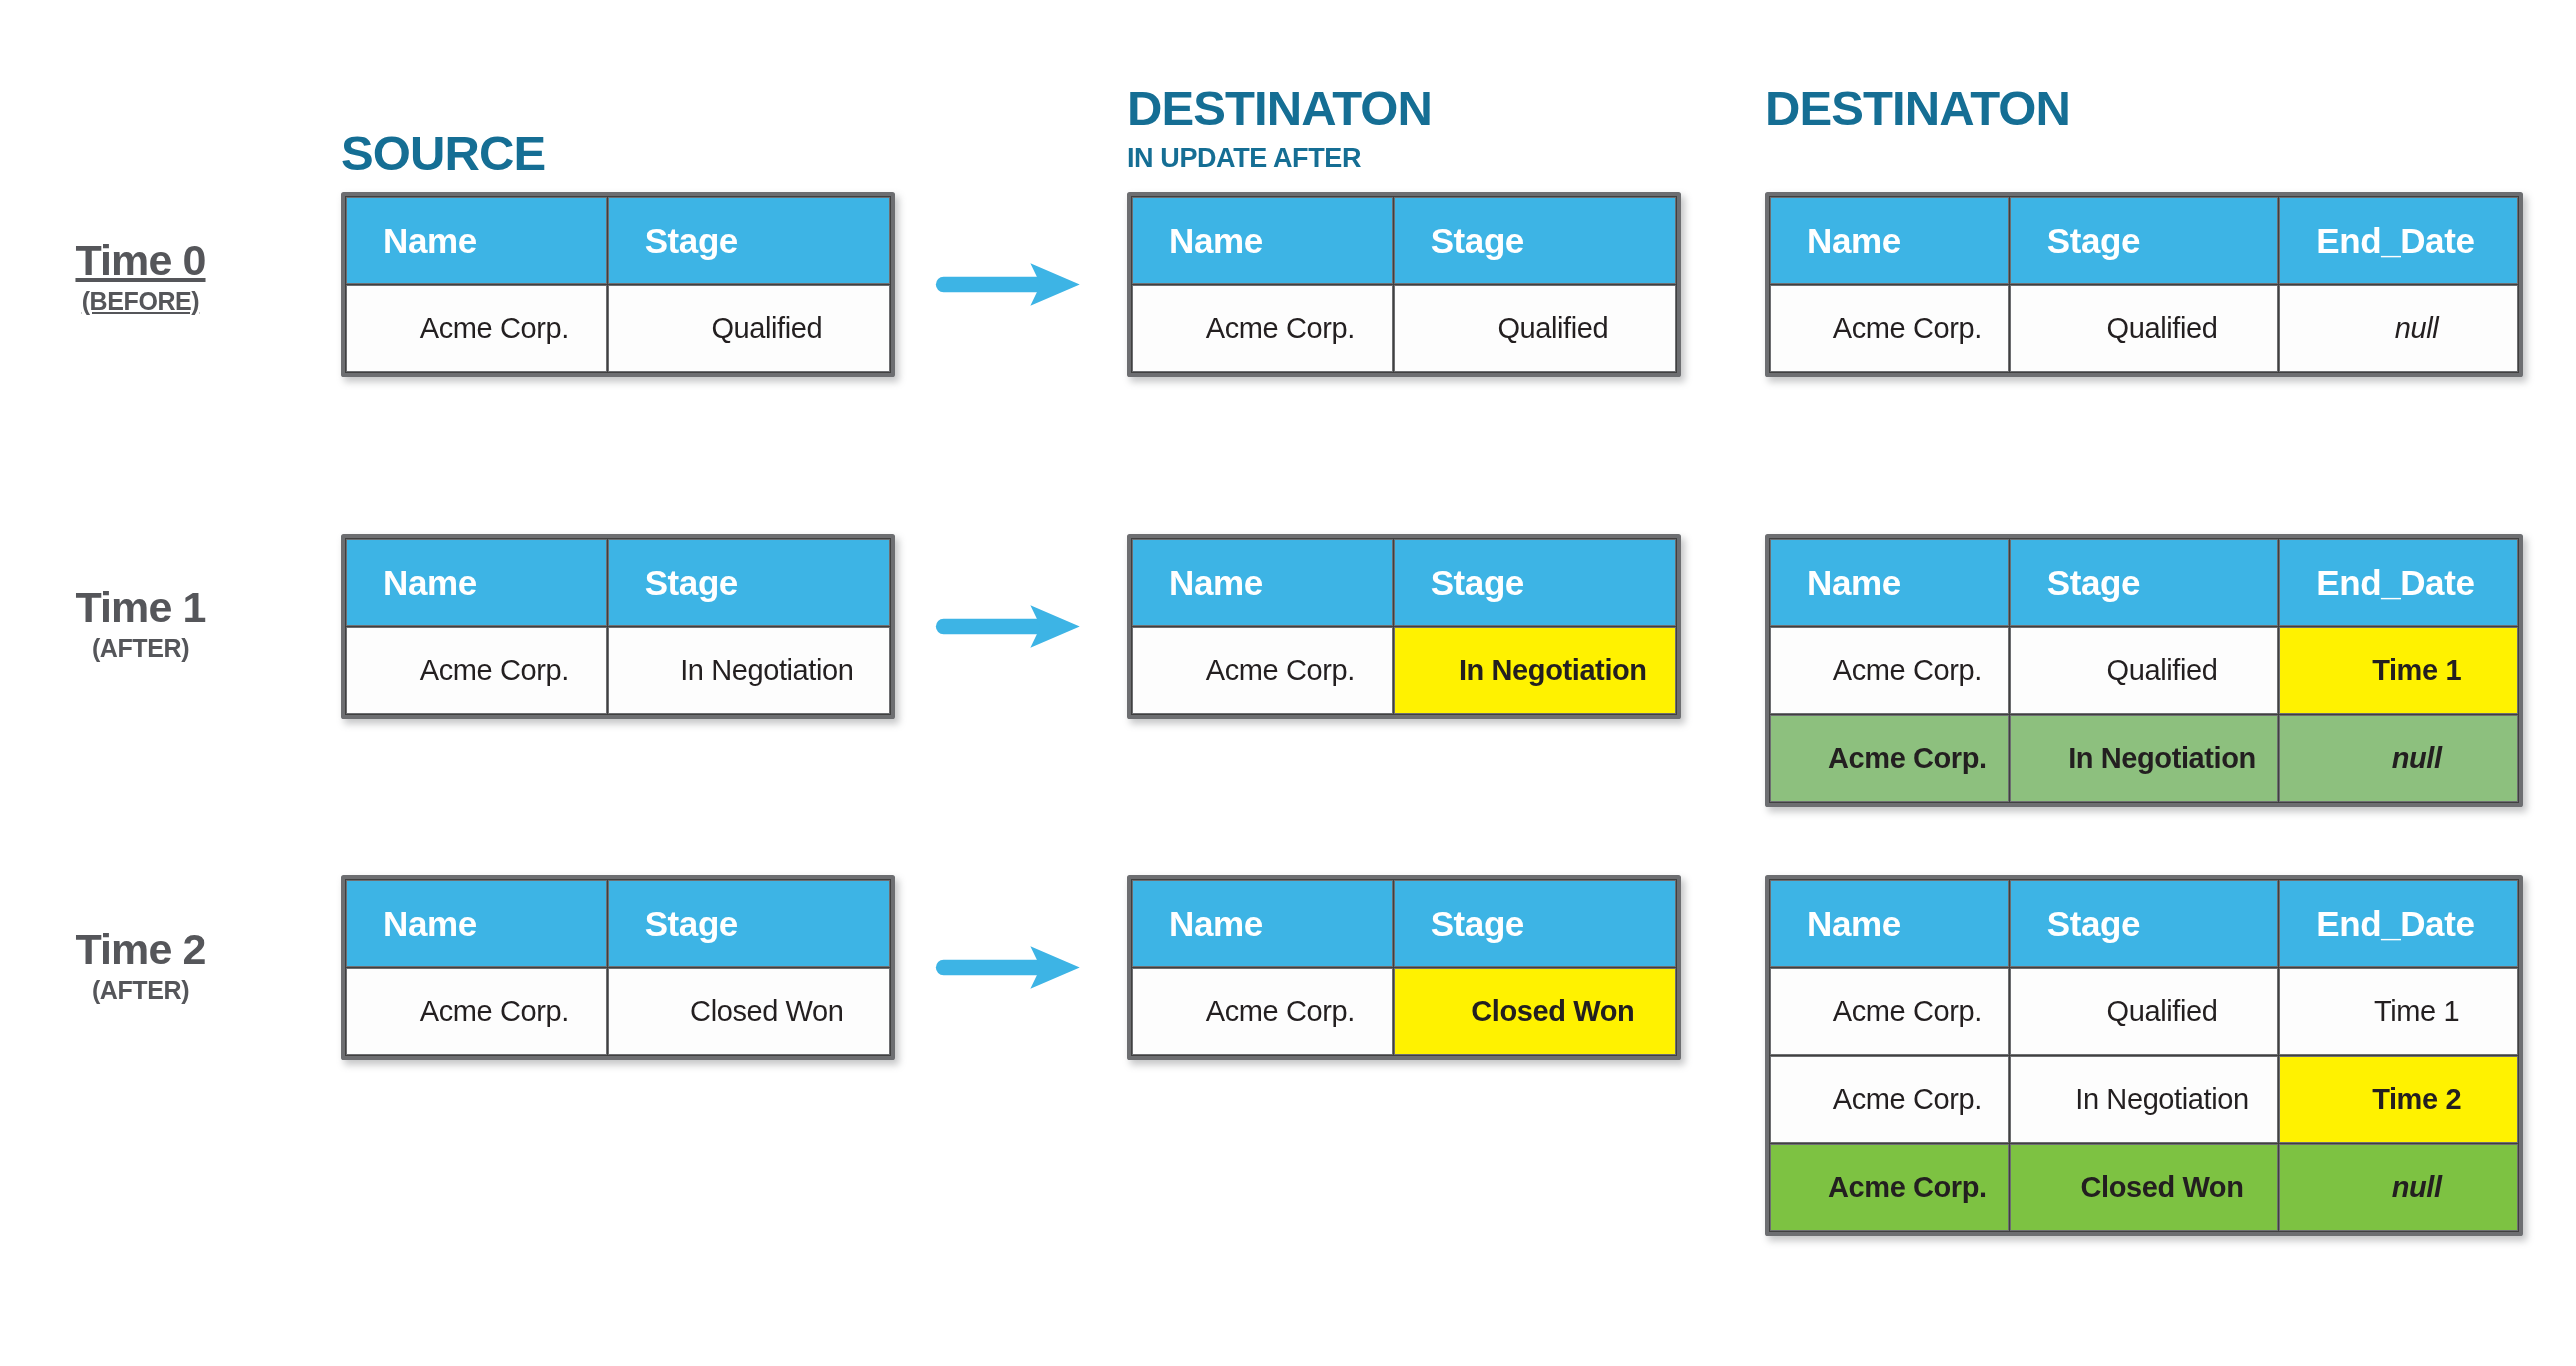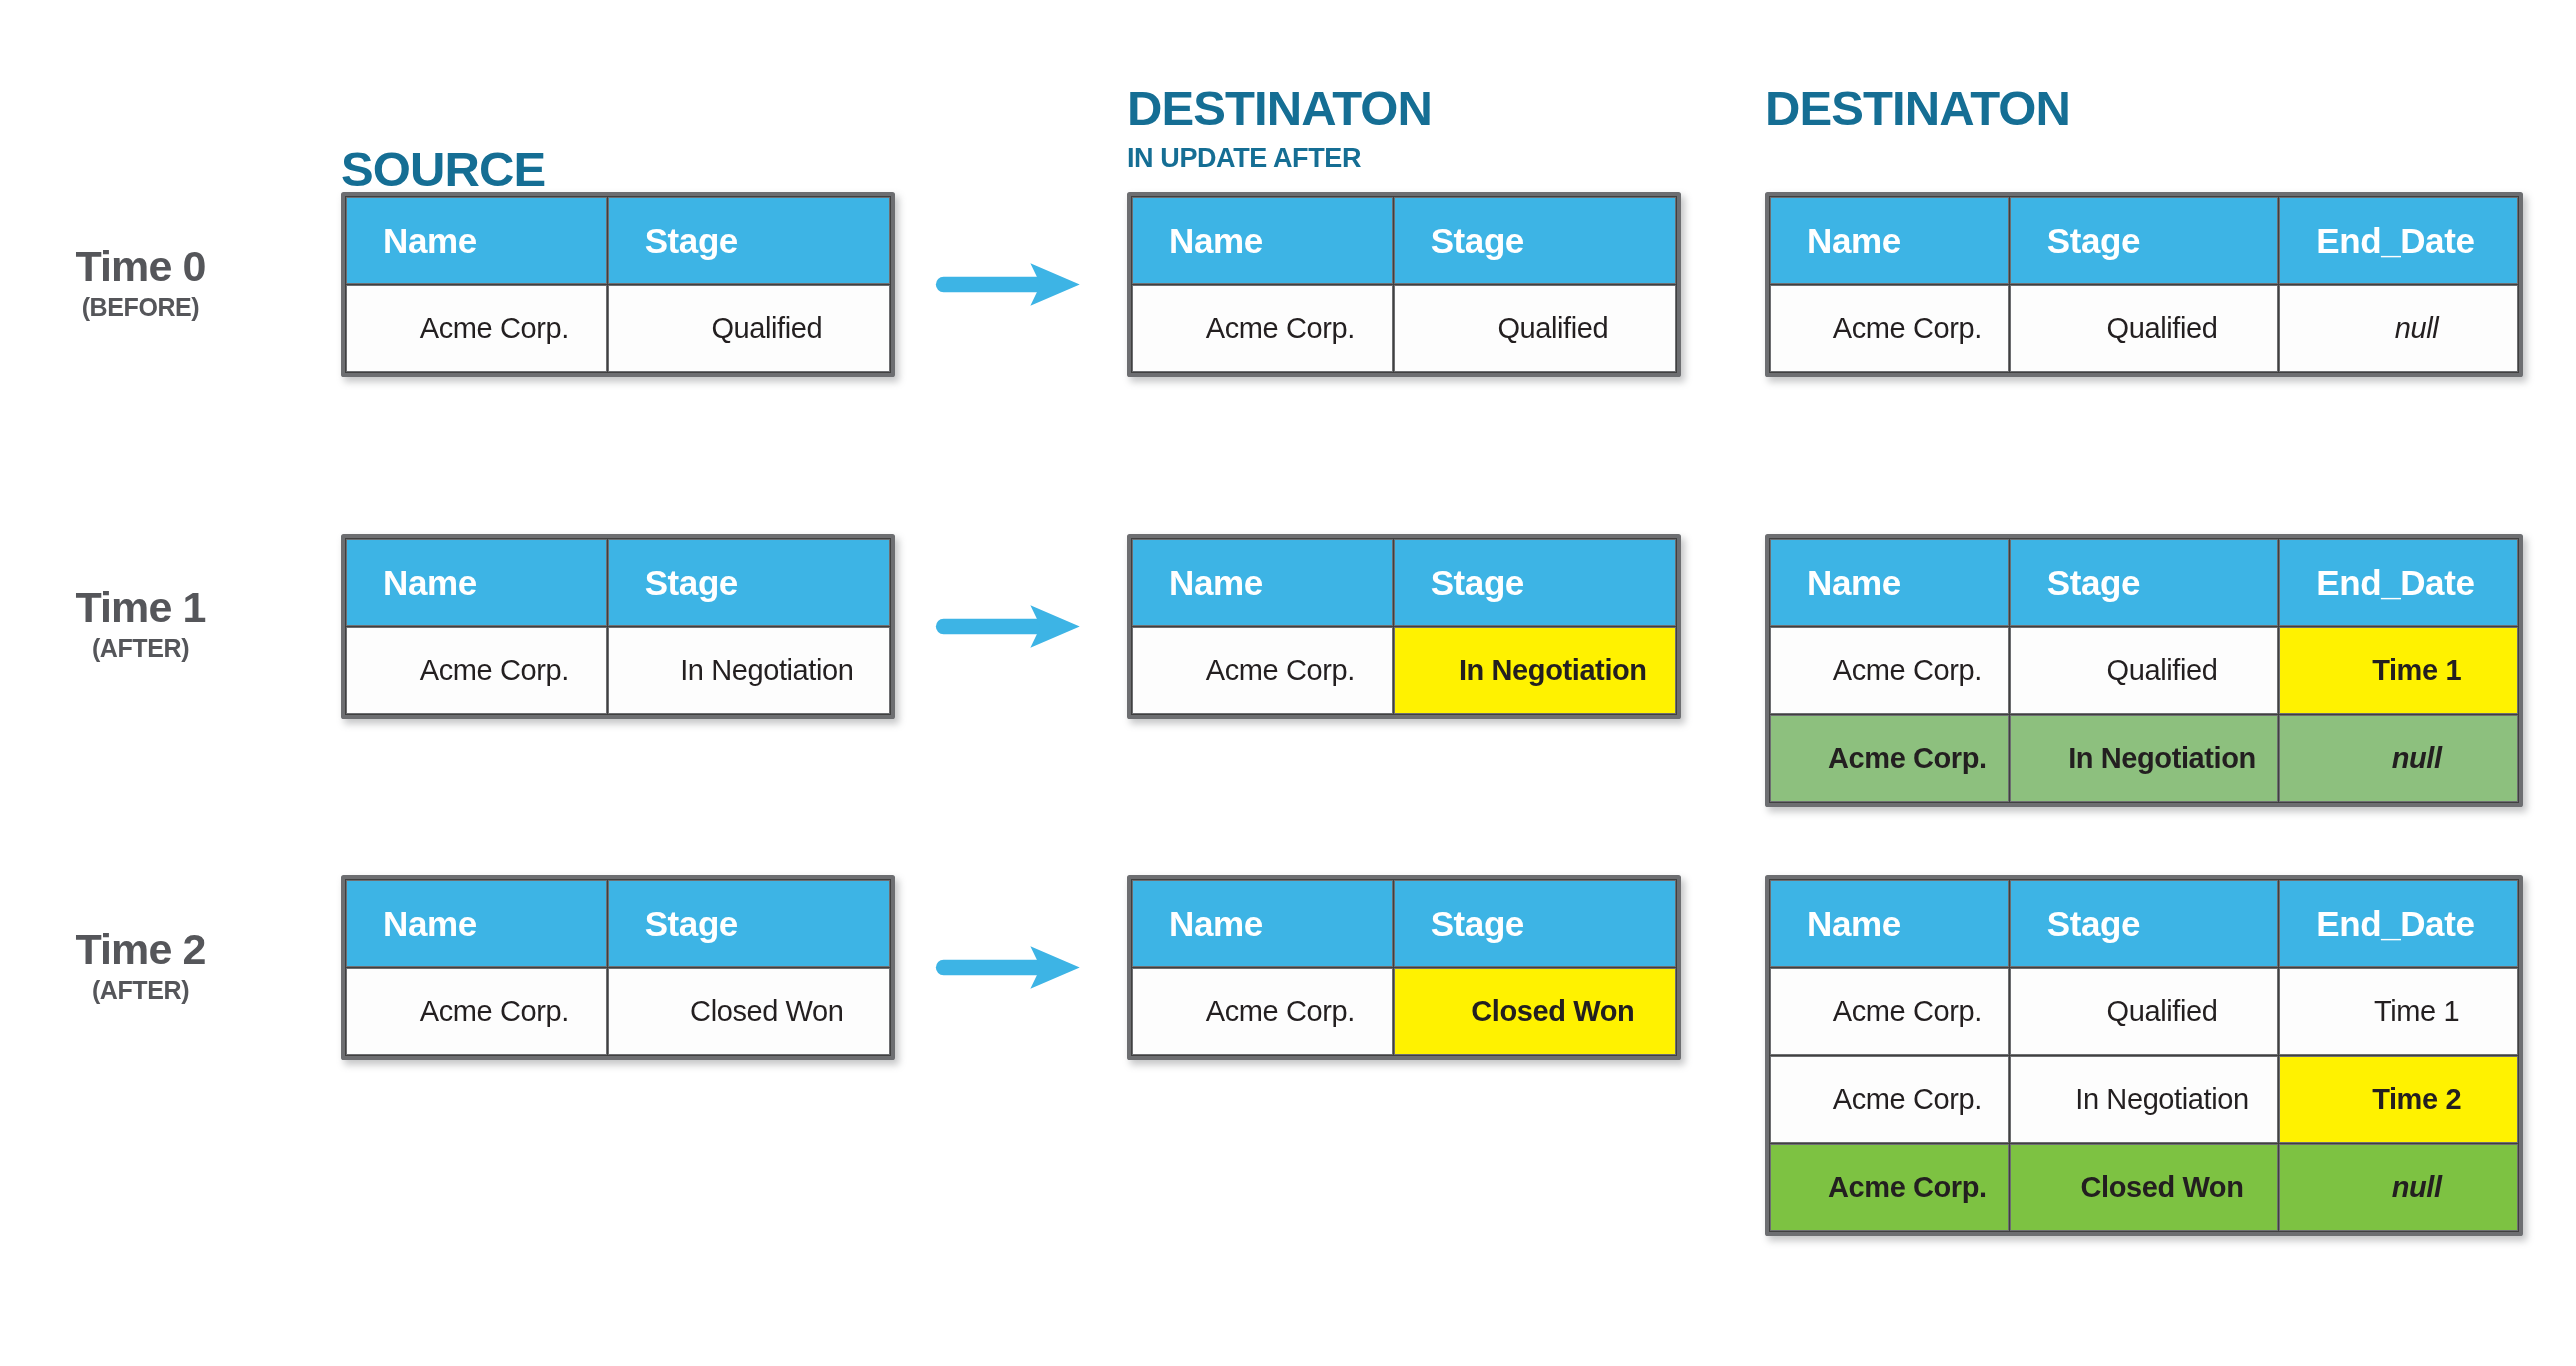--- a/index.html
+++ b/index.html
@@ -31,34 +31,34 @@
   table.dtable td.it{font-style:italic;}
 
   
   .arrow{position:absolute;left:935px;width:149px;height:55px;}
 </style>
 </head>
 <body>
 
 <div class="canvas">
 
-  <div class="heading" style="left:341px;top:144px;">
+  <div class="heading" style="left:341px;top:128px;">
     <div class="big-title">SOURCE</div>
   </div>
 
   <div class="heading" style="left:1127px;top:83px;">
     <div class="big-title">DESTINATON</div>
     <div class="sub-title">IN UPDATE AFTER</div>
   </div>
 
   <div class="heading" style="left:1765px;top:83px;">
     <div class="big-title">DESTINATON</div>
   </div>
 
-  <div class="time-label" style="top:242px;">
+  <div class="time-label" style="top:236px;text-decoration:underline;">
     <div class="time-main">Time 0</div>
     <div class="time-phase">(BEFORE)</div>
   </div>
   <div class="tslot" style="left:341px;top:192px;width:554px;">
       <table class="dtable">
         <colgroup>
           <col style="width: 48%;">
           <col style="width: 52%;">
         </colgroup>
         <thead>

